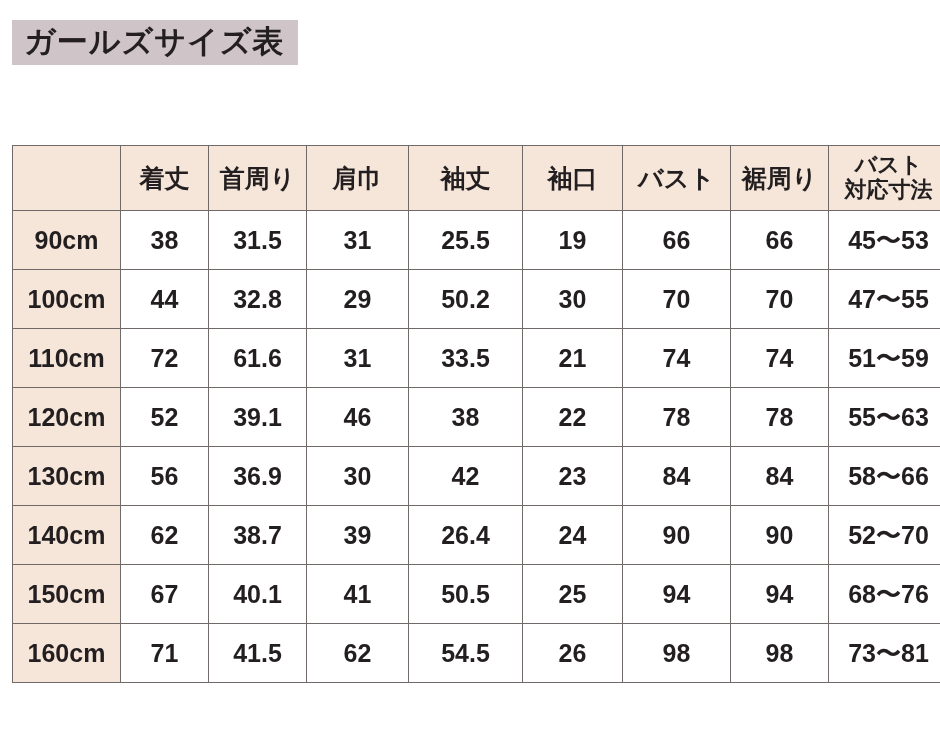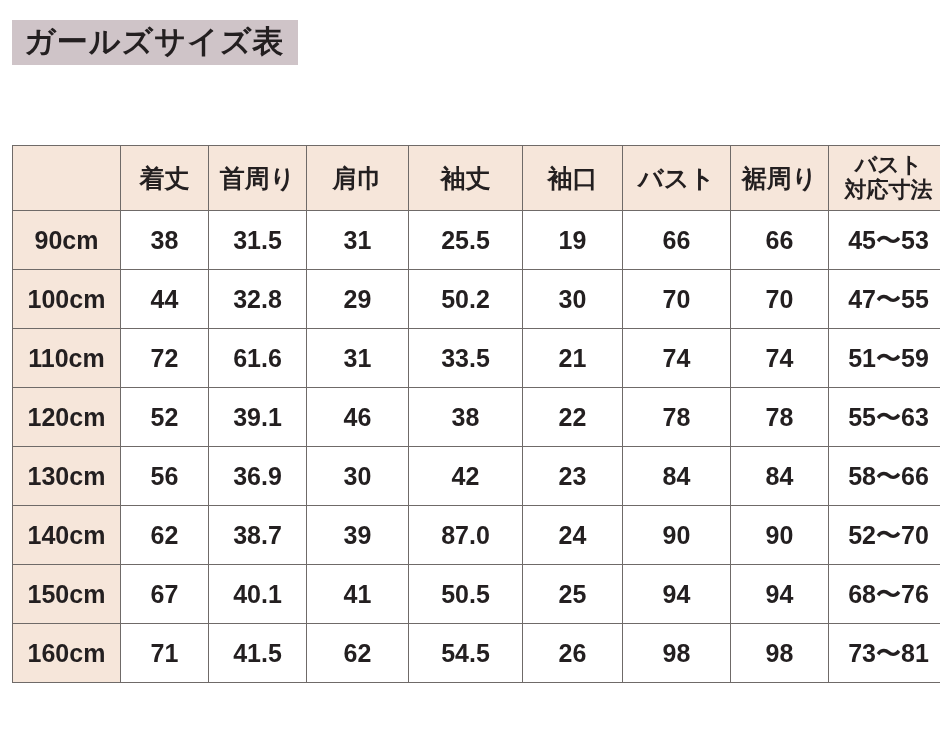--- a/index.html
+++ b/index.html
@@ -173,21 +173,21 @@
           <td class="val">23</td>
           <td class="val">84</td>
           <td class="val">84</td>
           <td class="val">58〜66</td>
         </tr>
         <tr>
           <th class="row-head">140cm</th>
           <td class="val">62</td>
           <td class="val">38.7</td>
           <td class="val">39</td>
-          <td class="val">87.0</td>
+          <td class="val">26.4</td>
           <td class="val">24</td>
           <td class="val">90</td>
           <td class="val">90</td>
           <td class="val">52〜70</td>
         </tr>
         <tr>
           <th class="row-head">150cm</th>
           <td class="val">67</td>
           <td class="val">40.1</td>
           <td class="val">41</td>

